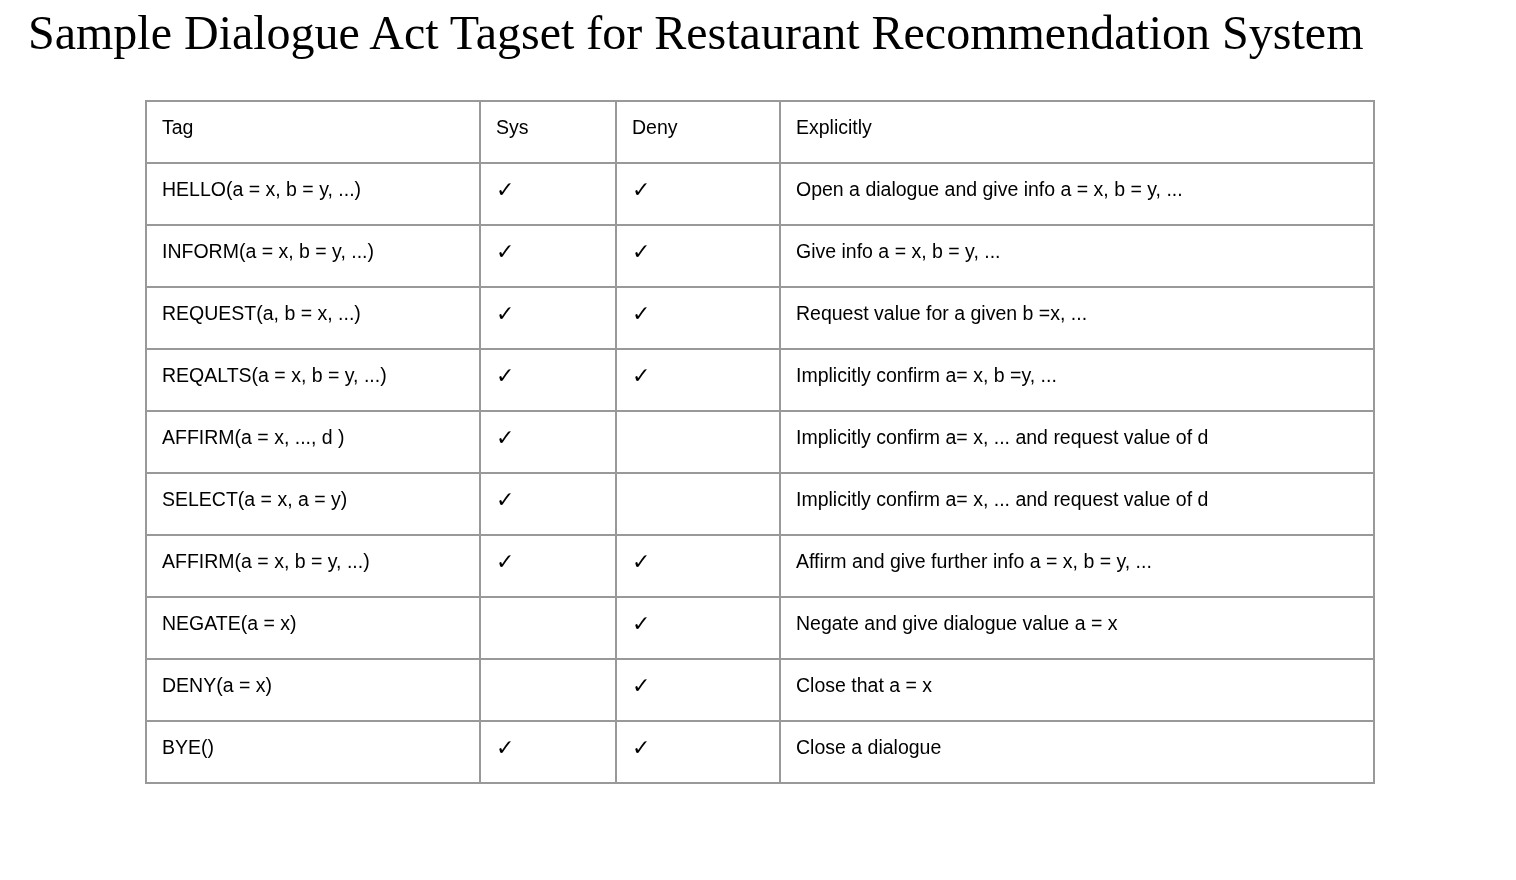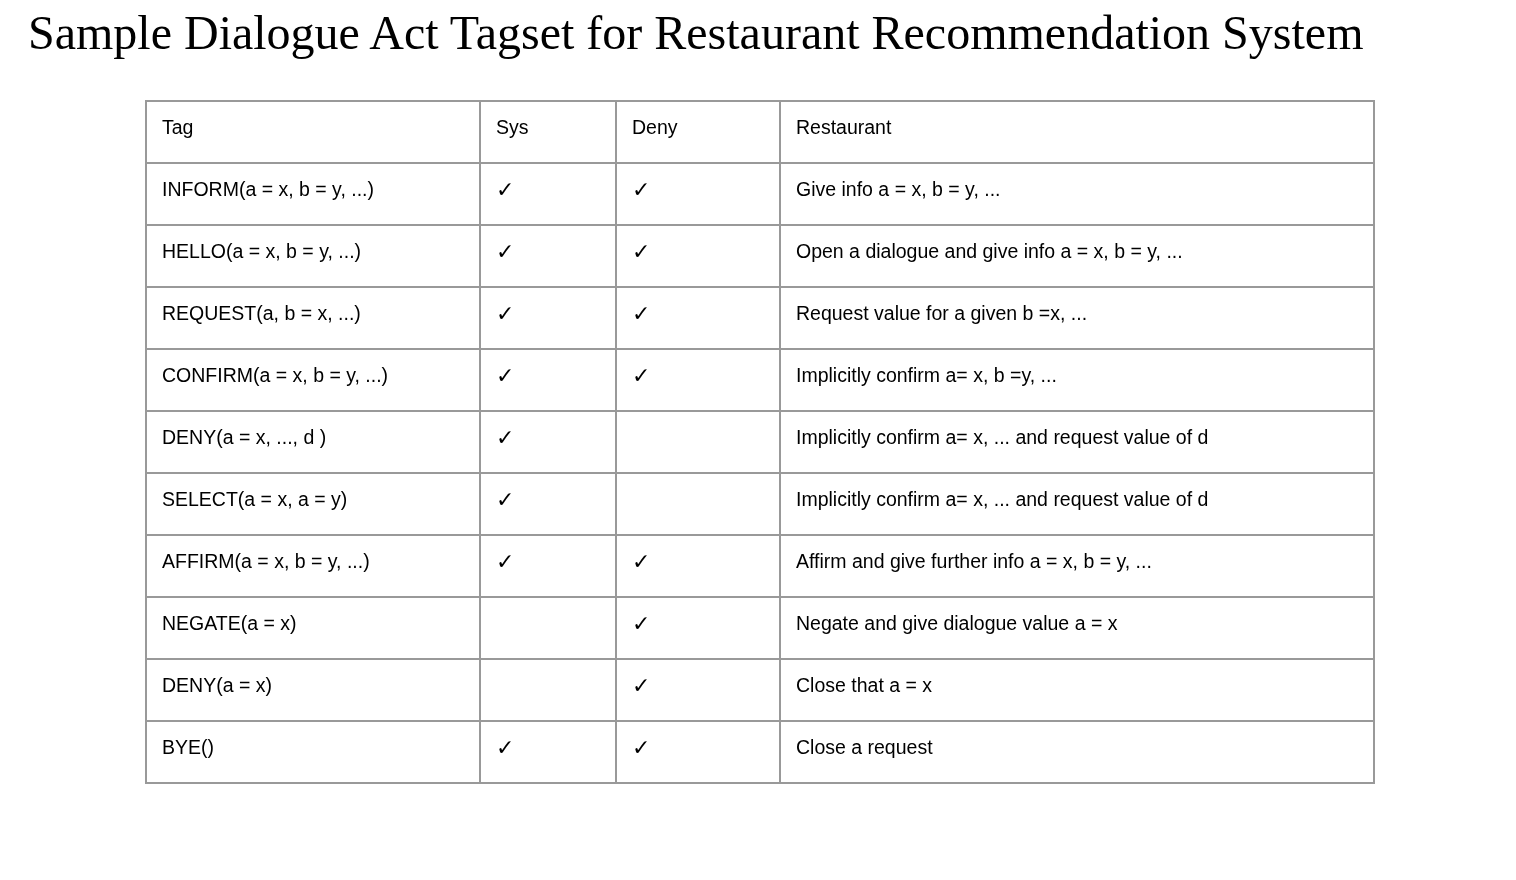--- a/index.html
+++ b/index.html
@@ -66,50 +66,50 @@
     <col style="width:334px">
     <col style="width:136px">
     <col style="width:164px">
     <col style="width:594px">
   </colgroup>
   <thead>
     <tr>
       <th>Tag</th>
       <th>Sys</th>
       <th>Deny</th>
-      <th>Restaurant</th>
+      <th>Explicitly</th>
     </tr>
   </thead>
   <tbody>
+    <tr>
+      <td>HELLO(a = x, b = y, ...)</td>
+      <td class="check">✓</td>
+      <td class="check">✓</td>
+      <td>Open a dialogue and give info a = x, b = y, ...</td>
+    </tr>
     <tr>
       <td>INFORM(a = x, b = y, ...)</td>
       <td class="check">✓</td>
       <td class="check">✓</td>
       <td>Give info a = x, b = y, ...</td>
-    </tr>
-    <tr>
-      <td>HELLO(a = x, b = y, ...)</td>
-      <td class="check">✓</td>
-      <td class="check">✓</td>
-      <td>Open a dialogue and give info a = x, b = y, ...</td>
     </tr>
     <tr>
       <td>REQUEST(a, b = x, ...)</td>
       <td class="check">✓</td>
       <td class="check">✓</td>
       <td>Request value for a given b =x, ...</td>
     </tr>
     <tr>
-      <td>CONFIRM(a = x, b = y, ...)</td>
+      <td>REQALTS(a = x, b = y, ...)</td>
       <td class="check">✓</td>
       <td class="check">✓</td>
       <td>Implicitly confirm a= x, b =y, ...</td>
     </tr>
     <tr>
-      <td>DENY(a = x, ..., d )</td>
+      <td>AFFIRM(a = x, ..., d )</td>
       <td class="check">✓</td>
       <td class="check"></td>
       <td>Implicitly confirm a= x, ... and request value of d</td>
     </tr>
     <tr>
       <td>SELECT(a = x, a = y)</td>
       <td class="check">✓</td>
       <td class="check"></td>
       <td>Implicitly confirm a= x, ... and request value of d</td>
     </tr>
@@ -128,16 +128,16 @@
     <tr>
       <td>DENY(a = x)</td>
       <td class="check"></td>
       <td class="check">✓</td>
       <td>Close that a = x</td>
     </tr>
     <tr>
       <td>BYE()</td>
       <td class="check">✓</td>
       <td class="check">✓</td>
-      <td>Close a request</td>
+      <td>Close a dialogue</td>
     </tr>
   </tbody>
 </table>
 
 </body></html>

